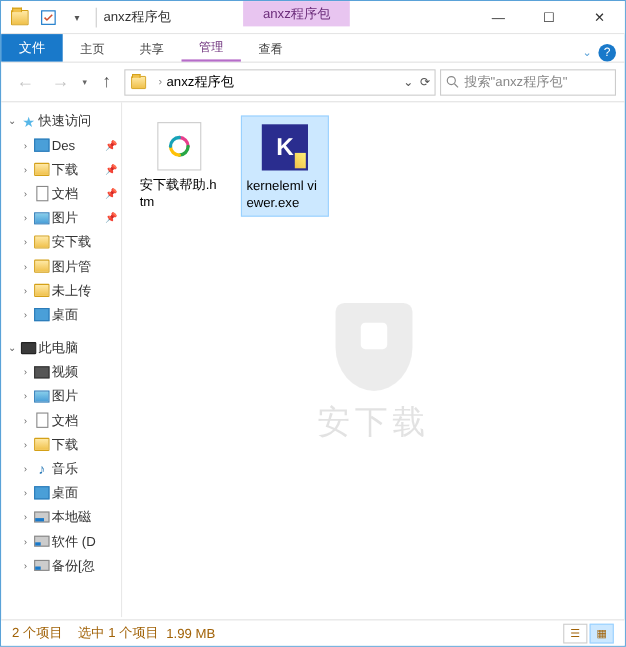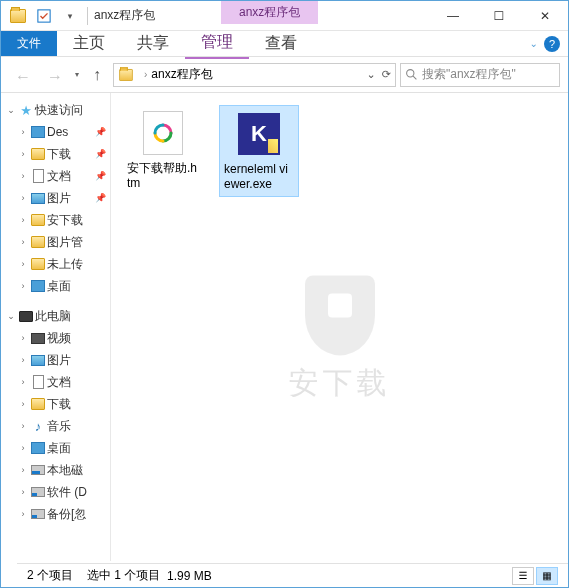--- a/index.html
+++ b/index.html
@@ -10,23 +10,23 @@
 .qat-icon { width: 22px; height: 22px; display: flex; align-items: center; justify-content: center; }
 .folder-mini { width: 16px; height: 14px; background: linear-gradient(#ffe9a6,#f0c14b); border: 1px solid #d4a017; border-radius: 1px; position: relative; }
 .folder-mini::before { content:""; position:absolute; top:-3px; left:0; width:7px; height:3px; background:#f0c14b; border:1px solid #d4a017; border-bottom:none; }
 .check-icon svg { width:14px; height:14px; }
 .title-sep { width:1px; height:18px; background:#ccc; margin:0 6px; }
 .title-text { font-size: 12px; color: #333; }
 .context-tab-title { position:absolute; left:220px; top:0; height:23px; padding:3px 18px; background:#e8c5f0; color:#6b2d7a; font-size:12px; }
 .win-controls { margin-left:auto; display:flex; }
 .win-btn { width:46px; height:30px; display:flex; align-items:center; justify-content:center; font-size:12px; color:#333; }
 
-.ribbon { height: 26px; display:flex; align-items:center; border-bottom:1px solid #e1e1e1; }
+.ribbon { height: 26px; display:flex; align-items:flex-end; border-bottom:1px solid #e1e1e1; }
 .file-tab { background:#1979ca; color:#fff; font-size:12px; padding:4px 16px; display:flex; align-items:center; }
-.tab { font-size:16px; color:#444; padding:4px 16px; display:flex; align-items:center; cursor:pointer; }
+.tab { font-size:11px; color:#444; padding:4px 16px; display:flex; align-items:center; cursor:pointer; }
 .tab.context { color:#6b2d7a; border-bottom:2px solid #b66dc9; }
 .tab-gap { flex:1; }
 .ribbon-right { display:flex; align-items:center; padding-right:8px; gap:6px; }
 .chev { font-size:10px; color:#5aa2d8; }
 .help-icon { width:16px; height:16px; border-radius:50%; background:#1979ca; color:#fff; font-size:11px; display:flex; align-items:center; justify-content:center; }
 
 .navbar { height:36px; display:flex; align-items:center; padding:4px 8px; gap:4px; border-bottom:1px solid #e1e1e1; }
 .nav-arrow { width:28px; height:28px; display:flex; align-items:center; justify-content:center; color:#888; font-size:16px; }
 .nav-arrow.dis { opacity:.5; }
 .nav-drop { font-size:8px; color:#666; padding:0 2px; }
@@ -69,21 +69,21 @@
 .exe-icon { width:42px; height:42px; background:#2a2d8f; display:flex; align-items:center; justify-content:center; position:relative; }
 .exe-k { color:#fff; font-weight:bold; font-size:22px; font-family:Arial; }
 .exe-icon::after { content:""; position:absolute; right:2px; bottom:2px; width:10px; height:14px; background:linear-gradient(45deg,#f0c14b,#fff176); }
 
 .watermark { position:absolute; top:50%; left:50%; transform:translate(-50%,-40%); opacity:.15; pointer-events:none; text-align:center; color:#444; }
 .watermark .shield { width:70px; height:80px; margin:0 auto 8px; background:#888; border-radius:8px 8px 50% 50%; position:relative; }
 .watermark .shield::after { content:""; position:absolute; top:18px; left:50%; transform:translateX(-50%); width:24px; height:24px; background:#fff; border-radius:4px; }
 .watermark .wm-txt { font-size:30px; letter-spacing:4px; }
 .watermark .wm-url { font-size:18px; letter-spacing:2px; }
 
-.statusbar { position:absolute; bottom:0; left:16px; right:0; height:24px; border-top:1px solid #e1e1e1; display:flex; align-items:center; padding:0 10px; font-size:12px; color:#000000; gap:14px; background:#fff;margin-top:41px; }
+.statusbar { position:absolute; bottom:0; left:0; right:0; height:24px; border-top:1px solid #e1e1e1; display:flex; align-items:center; padding:0 10px; font-size:12px; color:#a16207; gap:14px; background:#fff;margin-top:41px; }
 .status-seg { display:flex; align-items:center; }
 .status-right { margin-left:auto; display:flex; gap:2px; }
 .view-btn { width:22px; height:18px; border:1px solid #ccc; display:flex; align-items:center; justify-content:center; font-size:10px; }
 .view-btn.active { background:#cce8ff; border-color:#99d1ff; }
 </style>
 </head>
 <body>
 
 <div class="titlebar">
   <div class="qat">

